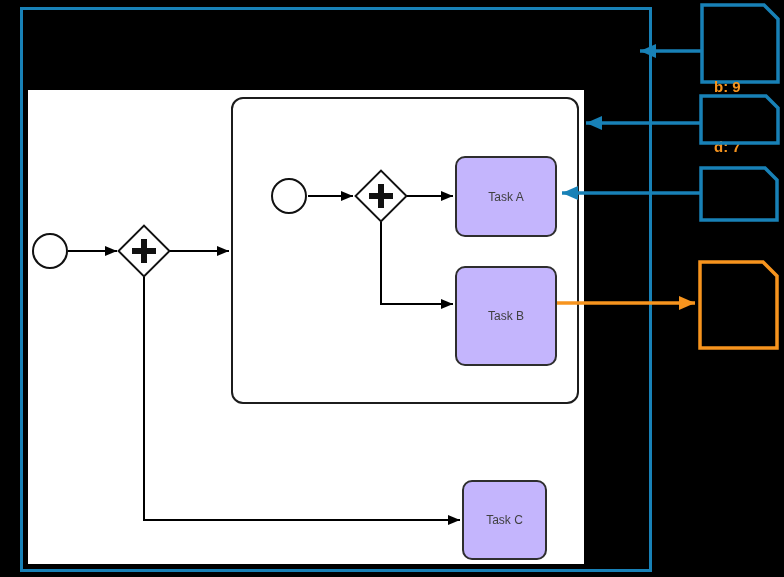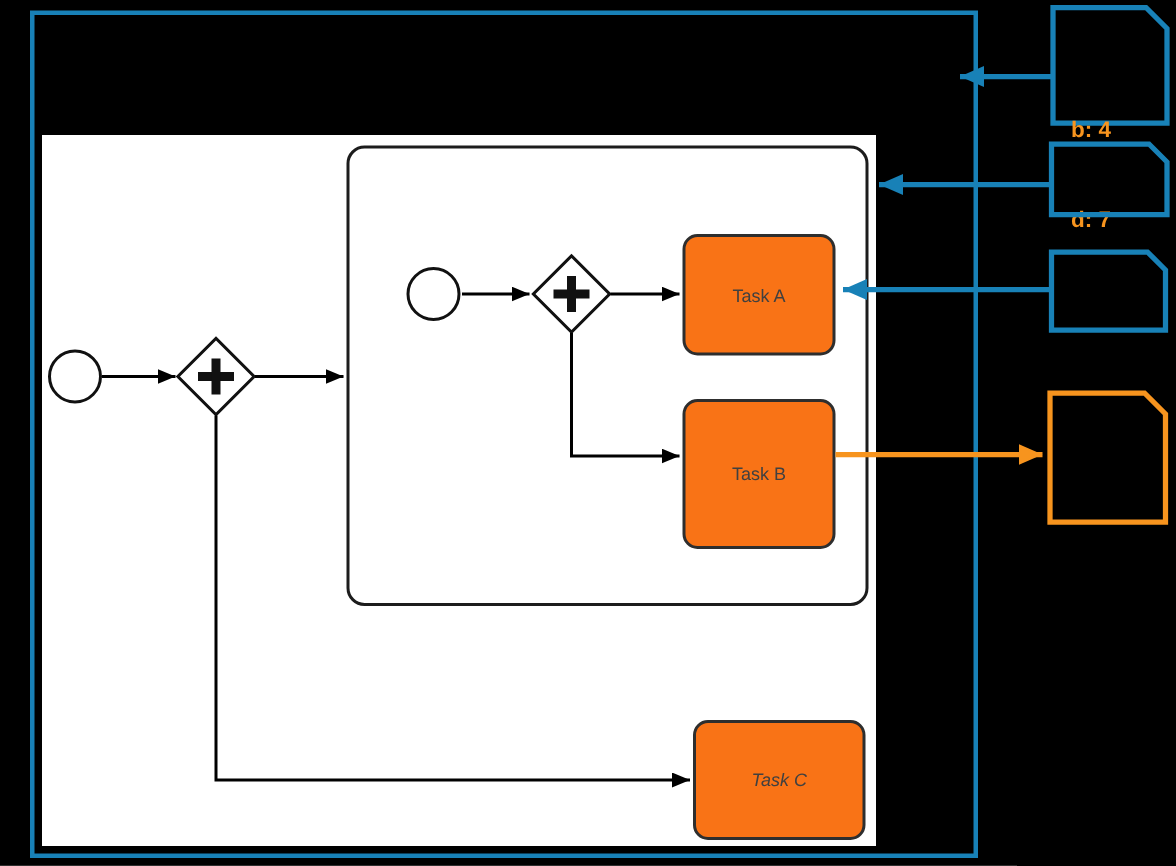--- a/index.html
+++ b/index.html
@@ -29,28 +29,28 @@
   }
   .gateway { position: absolute; width: 52px; height: 52px; }
   .gateway .diamond {
     position: absolute; left: 7px; top: 7px; width: 38px; height: 38px;
     transform: rotate(45deg); border: 2px solid #111; background: #fff;
     box-sizing: border-box;
   }
   .gateway .plus-h { position: absolute; left: 14px; top: 23px; width: 24px; height: 6px; background: #111; }
   .gateway .plus-v { position: absolute; left: 23px; top: 14px; width: 6px; height: 24px; background: #111; }
   .task {
-    position: absolute; background: #f97316; border: 2px solid #2e2e2e;
+    position: absolute; background: #c4b5fd; border: 2px solid #2e2e2e;
     border-radius: 10px; box-sizing: border-box;
     display: flex; align-items: center; justify-content: center;
     font-size: 12px; color: #404040;
   }
   .task-a { left: 455px; top: 156px; width: 102px; height: 81px; }
   .task-b { left: 455px; top: 266px; width: 102px; height: 100px; }
-  .task-c { left: 462px; top: 480px; width: 115px; height: 80px; font-style: italic; }
+  .task-c { left: 462px; top: 480px; width: 85px; height: 80px; }
   .dataobj { position: absolute; }
   .dataobj svg { position: absolute; left: 0; top: 0; overflow: visible; display: block; }
   .outline { fill: none; stroke-width: 3.5px; stroke-linejoin: miter; }
   .outline.blue { stroke: var(--accent-blue, #1881b7); }
   .outline.orange { stroke: var(--accent-orange, #f7941e); }
   .note-text {
     position: absolute; left: 12px; font-weight: 700; font-size: 15px;
     line-height: 20px; color: var(--accent-orange, #f7941e); white-space: pre;
   }
   .overlay { position: absolute; left: 0; top: 0; z-index: 10; pointer-events: none; }
@@ -96,21 +96,21 @@
   </div>
   <div class="task task-c">
     <span>Task C</span>
   </div>
 
   <div class="dataobj" style="left:702px; top:5px; width:76px; height:77px;">
     <svg width="76" height="77" viewBox="0 0 76 77">
       <path class="outline blue" d="M0,0 H62 L76,14 V77 H0 Z"></path>
     </svg>
     <div class="note-text" style="top:32px;">
-      <div>b: 4</div>
+      <div>b: 9</div>
       <div>d: 7</div>
     </div>
   </div>
 
   <div class="dataobj" style="left:701px; top:96px; width:77px; height:47px;">
     <svg width="77" height="47" viewBox="0 0 77 47">
       <path class="outline blue" d="M0,0 H65 L77,12 V47 H0 Z"></path>
     </svg>
   </div>
 

